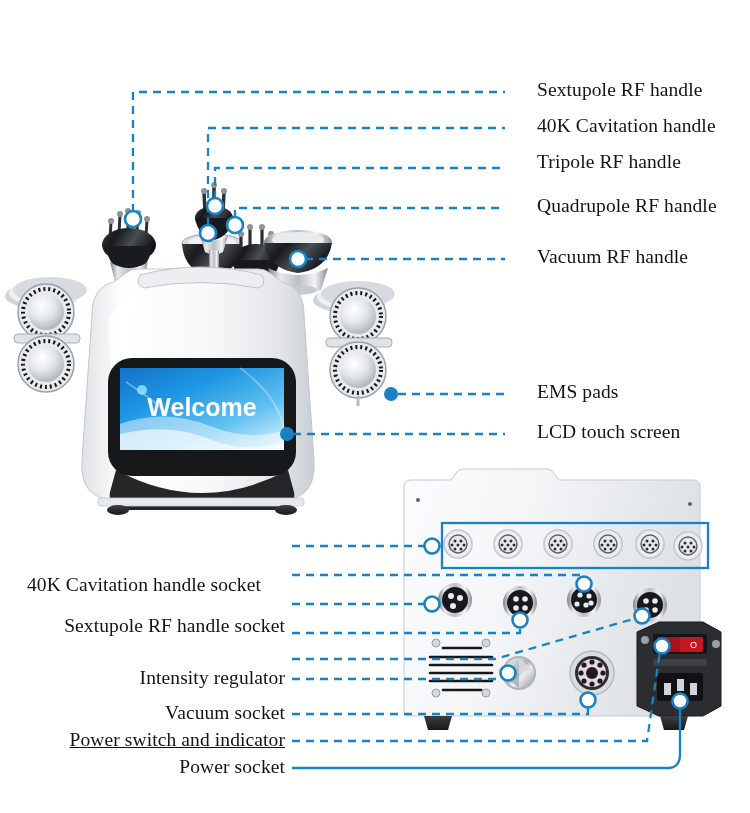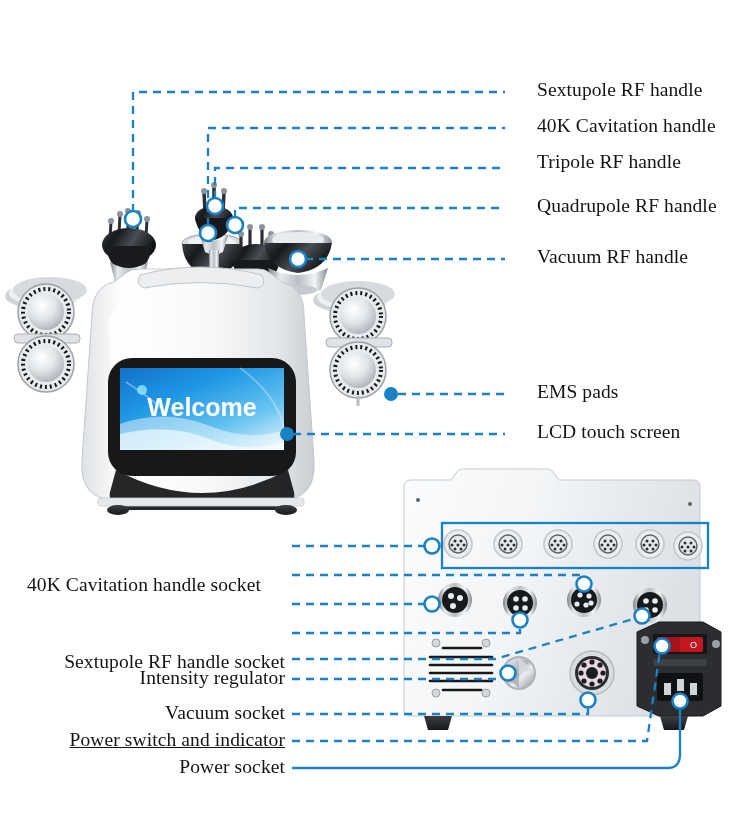--- a/index.html
+++ b/index.html
@@ -450,19 +450,19 @@
 
   <div class="lbl right-side" style="left:513px;top:80px;">Sextupole RF handle</div>
   <div class="lbl right-side" style="left:513px;top:116px;">40K Cavitation handle</div>
   <div class="lbl right-side" style="left:513px;top:152px;">Tripole RF handle</div>
   <div class="lbl right-side" style="left:513px;top:196px;">Quadrupole RF handle</div>
   <div class="lbl right-side" style="left:513px;top:247px;">Vacuum RF handle</div>
   <div class="lbl right-side" style="left:513px;top:382px;">EMS pads</div>
   <div class="lbl right-side" style="left:513px;top:422px;">LCD touch screen</div>
 
   <div class="lbl left-side" style="right:489px;top:564px;margin-top:11px;">40K Cavitation handle socket</div>
-  <div class="lbl left-side" style="right:465px;top:652px;">Sextupole RF handle socket</div>
+  <div class="lbl left-side" style="right:465px;top:616px;">Sextupole RF handle socket</div>
   <div class="lbl left-side" style="right:465px;top:668px;">Intensity regulator</div>
   <div class="lbl left-side" style="right:465px;top:703px;">Vacuum socket</div>
   <div class="lbl left-side" style="right:465px;top:730px;text-decoration:underline;">Power switch and indicator</div>
   <div class="lbl left-side" style="right:465px;top:757px;text-align:right;">Power socket</div>
 
 </div>
 
 </body></html>

